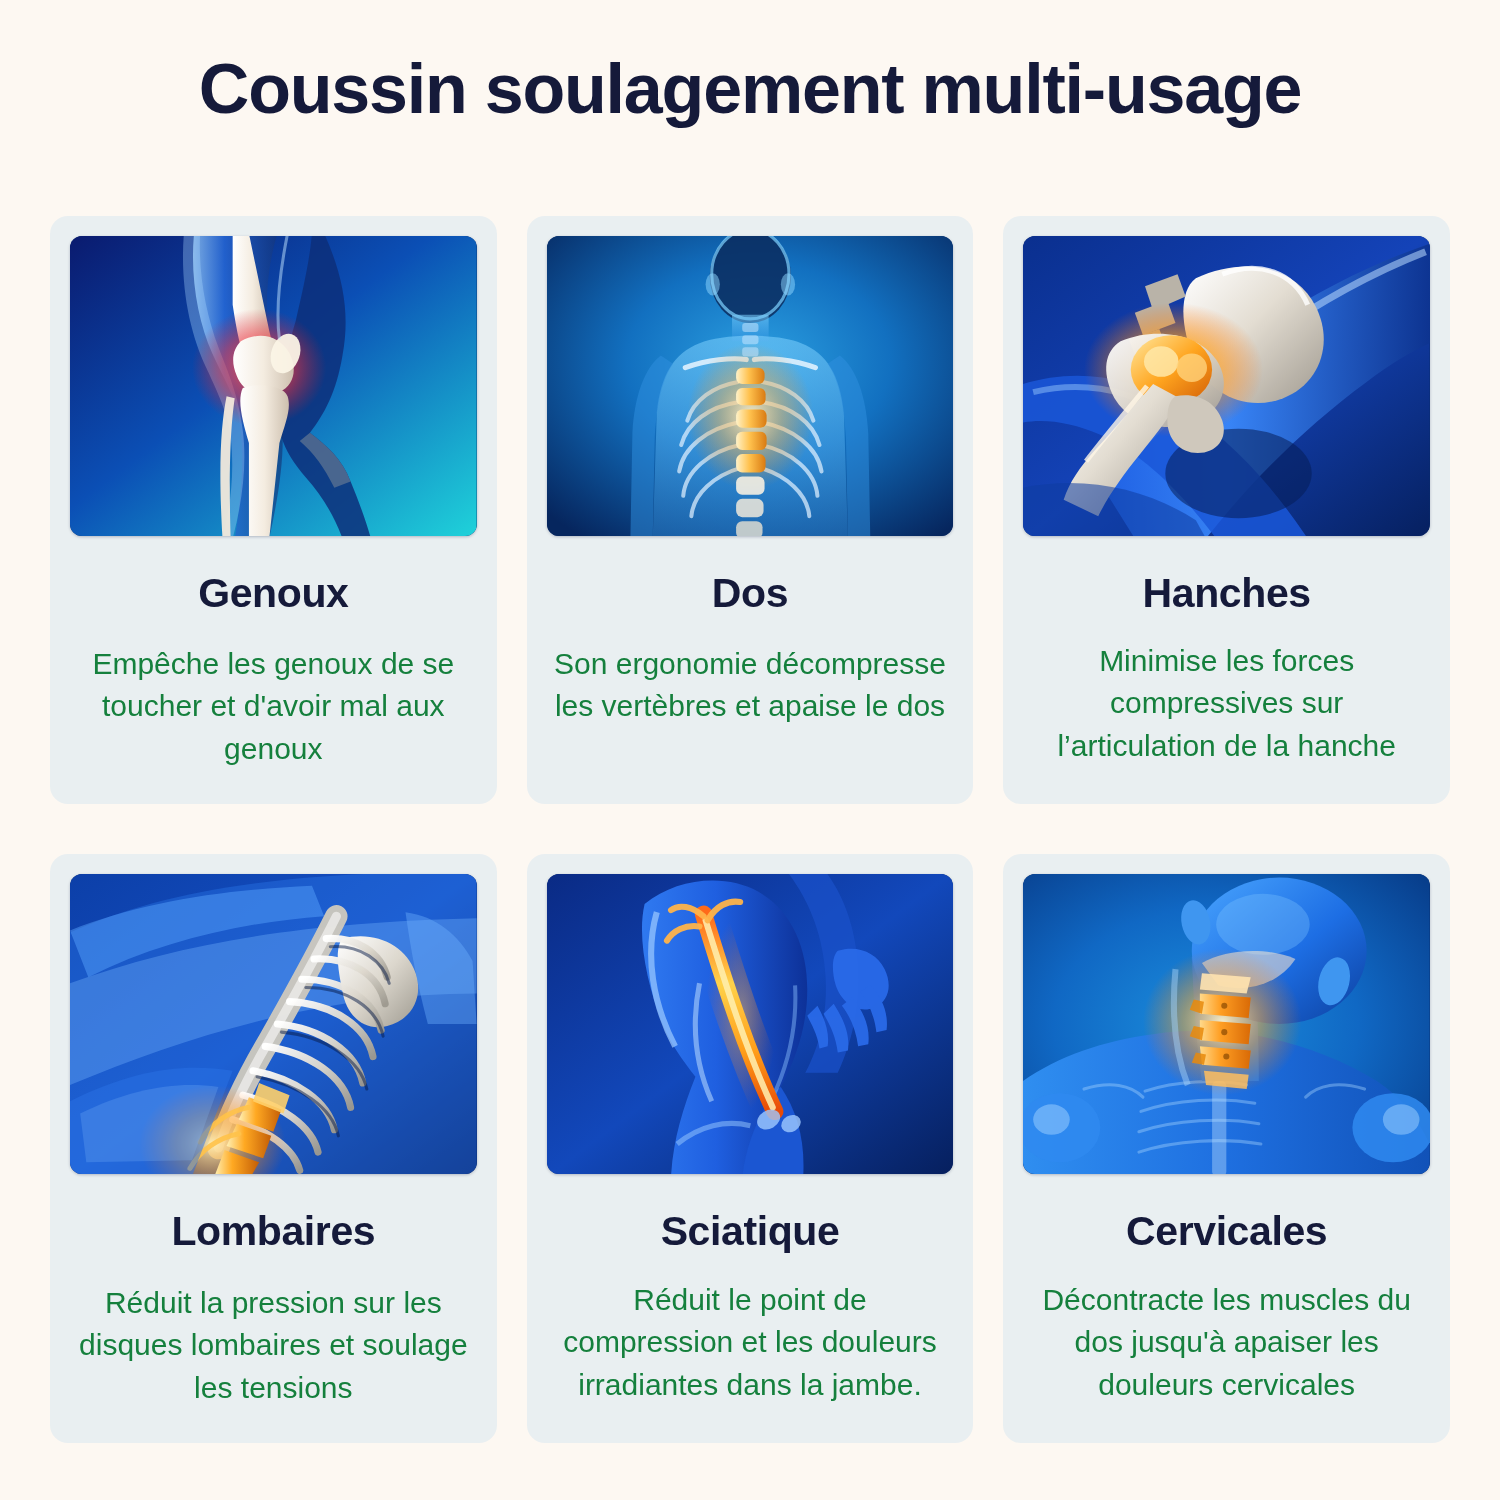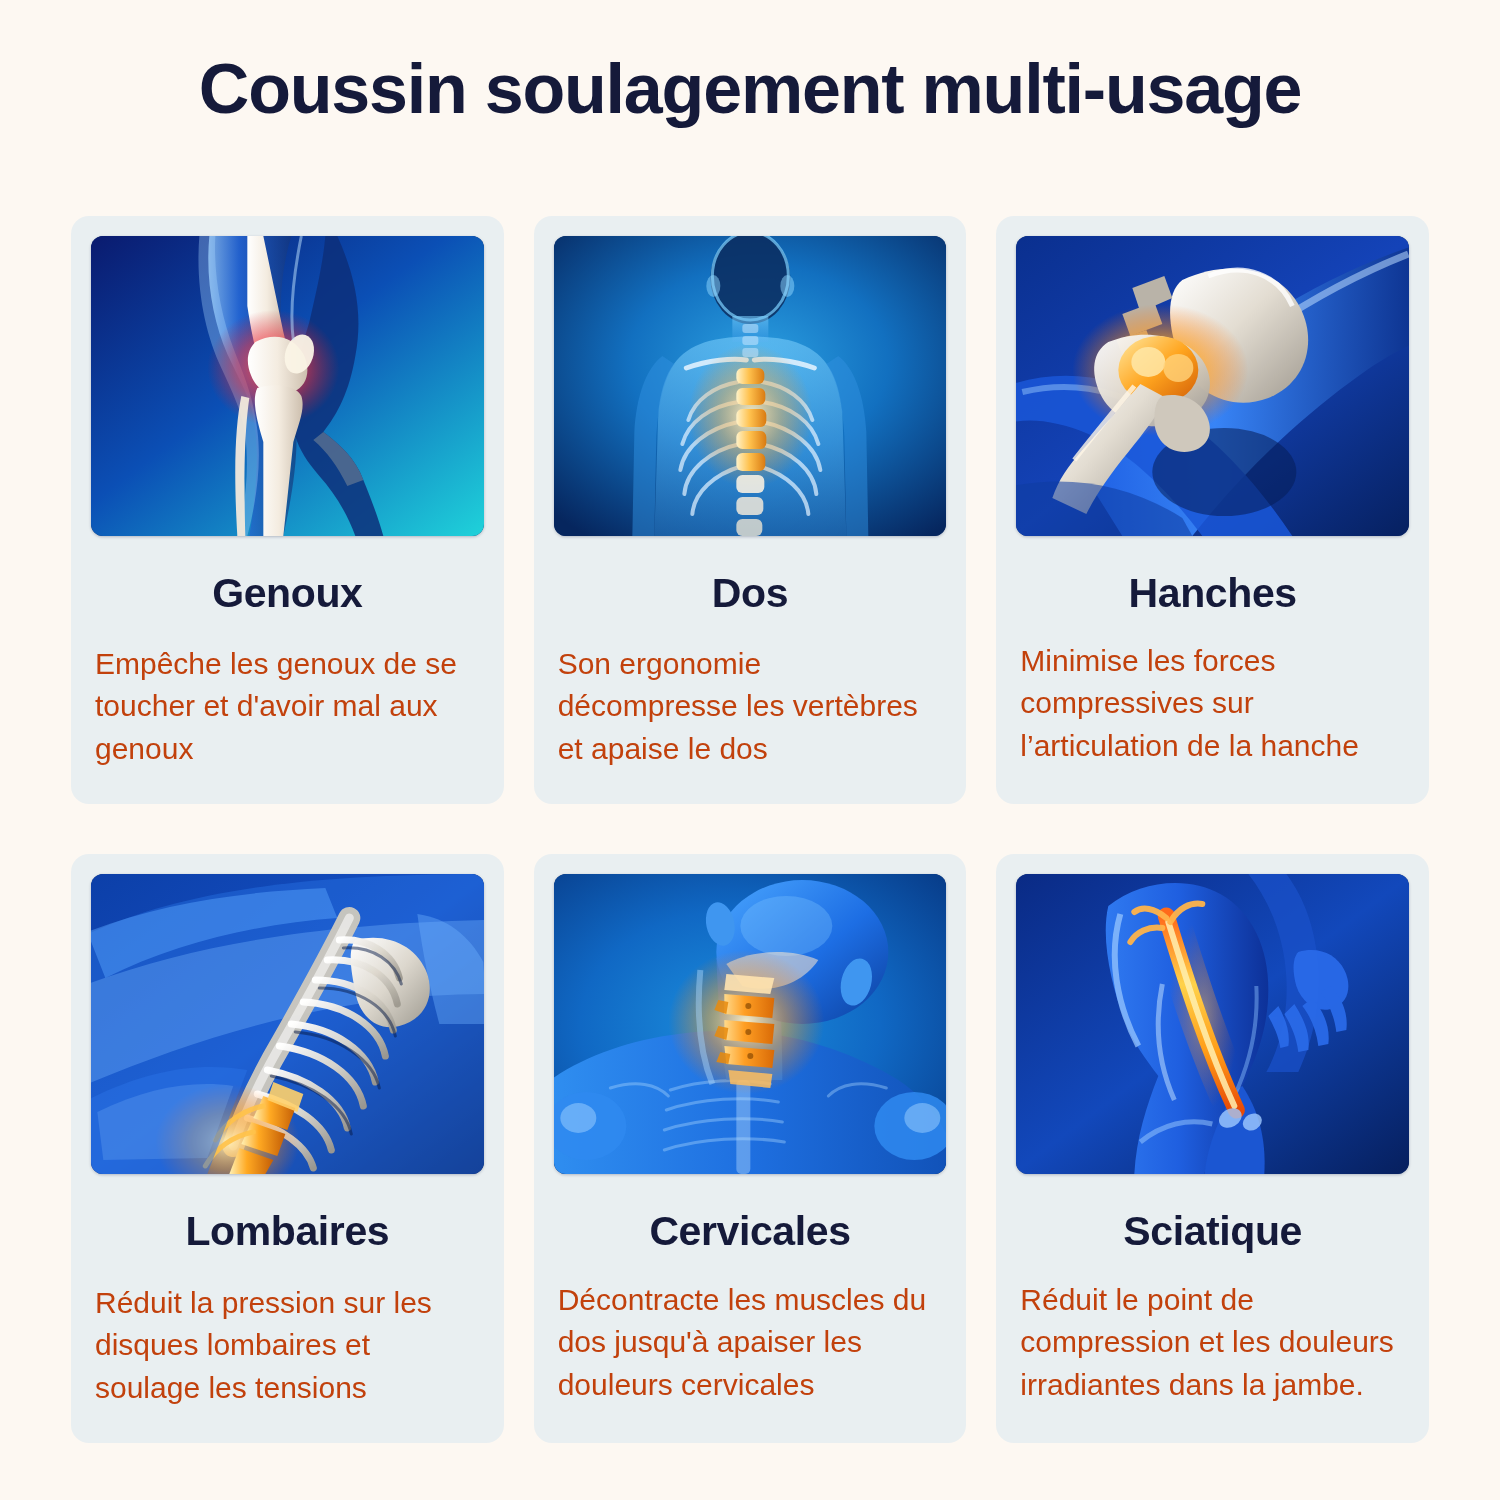--- a/index.html
+++ b/index.html
@@ -22,21 +22,21 @@
     color:#151a3a;
     font-size:70px;
     font-weight:bold;
     letter-spacing:-1.2px;
     margin:52px 0 0 0;
     line-height:1.08;
     font-family:"Liberation Sans","DejaVu Sans",sans-serif;
   }
   .grid{
     margin-top:44px;
-    padding:0 71px;
+    padding:0 50px;
     display:grid;
     grid-template-columns:repeat(3,1fr);
     grid-template-rows:auto auto;
     column-gap:30px;
     row-gap:50px;
     box-sizing:border-box;
   }
   .card{
     background:#e9eff1;
     border-radius:18px;
@@ -59,23 +59,24 @@
   .card-title{
     color:#151a3a;
     font-size:41px;
     font-weight:bold;
     letter-spacing:-0.4px;
     margin:35px 0 0 0;
     text-align:center;
     line-height:1.1;
   }
   .card-desc{
-    color:#c2410c;
+    color:#15803d;
     font-size:30px;
     line-height:1.42;
+    text-align:center;
     margin:27px 4px 0 4px;
     max-width:400px;
   }
   .row2 .card-desc{margin-top:24px;}
 </style>
 </head>
 <body>
 
 <div class="page">
 
@@ -364,20 +365,87 @@
         </svg>
       </div>
       <div class="card-title">Lombaires</div>
       <div class="card-desc">Réduit la pression sur les disques lombaires et soulage les tensions</div>
     </div>
 
     <div class="card row2">
       <div class="card-media">
         <svg viewBox="0 0 400 300" preserveAspectRatio="xMidYMid slice" aria-hidden="true">
           <defs>
+            <linearGradient id="sbg" x1="0" y1="0" x2="1" y2="1">
+              <stop offset="0" stop-color="#0a2a84"></stop>
+              <stop offset="0.5" stop-color="#1248bb"></stop>
+              <stop offset="1" stop-color="#061f5d"></stop>
+            </linearGradient>
+            <linearGradient id="sbody" x1="0" y1="0" x2="1" y2="0">
+              <stop offset="0" stop-color="#2f79f0"></stop>
+              <stop offset="0.45" stop-color="#1f5fe0"></stop>
+              <stop offset="1" stop-color="#0d3198"></stop>
+            </linearGradient>
+            <linearGradient id="snerve" x1="0" y1="0" x2="0" y2="1">
+              <stop offset="0" stop-color="#ff6a1a"></stop>
+              <stop offset="0.35" stop-color="#ffd24a"></stop>
+              <stop offset="0.7" stop-color="#ff9d18"></stop>
+              <stop offset="1" stop-color="#e84a06"></stop>
+            </linearGradient>
+            <radialGradient id="snglow" cx="0.5" cy="0.5" r="0.5">
+              <stop offset="0" stop-color="#ffb347" stop-opacity="0.7"></stop>
+              <stop offset="1" stop-color="#ff6a00" stop-opacity="0"></stop>
+            </radialGradient>
+          </defs>
+          <rect width="400" height="300" fill="url(#sbg)"></rect>
+
+          <path d="M236 0 C258 28 272 64 274 104 C276 140 268 172 254 198 L286 198 C300 168 308 132 306 96 C304 56 292 24 274 0 Z" fill="#1a50c8" opacity="0.75"></path>
+
+          <g fill="#2a6ae8" opacity="0.95">
+            <path d="M286 78 C306 72 324 80 332 96 C340 112 336 128 322 134 C306 140 290 130 284 112 C280 98 280 84 286 78 Z"></path>
+            <path d="M318 112 C330 124 336 140 334 156 L324 158 C322 142 316 128 308 118 Z"></path>
+            <path d="M300 124 C312 138 318 154 316 170 L306 172 C304 156 298 142 290 132 Z"></path>
+            <path d="M282 130 C292 146 298 160 296 176 L286 178 C284 162 278 150 272 140 Z"></path>
+            <path d="M266 132 C274 146 278 160 276 172 L268 174 C266 160 260 150 256 142 Z"></path>
+          </g>
+
+          <path d="M96 32 C128 6 176 2 208 20 C240 38 256 74 256 116 C256 150 246 182 230 212 C214 240 200 266 192 300 L122 300 C124 264 134 232 146 202 C134 186 120 168 112 146 C100 114 88 66 96 32 Z" fill="url(#sbody)"></path>
+
+          <path d="M230 212 C246 236 254 264 252 300 L192 300 C196 268 208 240 224 216 Z" fill="#1b56d2"></path>
+
+          <path d="M108 40 C96 82 104 130 126 172" stroke="#9ccbff" stroke-width="6" fill="none" opacity="0.7"></path>
+          <path d="M150 110 C142 150 146 190 162 226" stroke="#bcdcff" stroke-width="5" fill="none" opacity="0.55"></path>
+          <path d="M244 112 C246 150 238 188 222 222" stroke="#8cc0ff" stroke-width="4" fill="none" opacity="0.45"></path>
+          <path d="M128 268 C150 250 176 244 200 250" stroke="#9ccbff" stroke-width="5" fill="none" opacity="0.5"></path>
+
+          <path d="M156 44 C176 110 198 178 226 238" stroke="url(#snglow)" stroke-width="42" fill="none" stroke-linecap="round" opacity="0.7"></path>
+
+          <path d="M154 42 C174 108 196 176 224 236" stroke="url(#snerve)" stroke-width="17" fill="none" stroke-linecap="round"></path>
+          <path d="M156 48 C176 112 196 176 222 232" stroke="#fff0b0" stroke-width="6" fill="none" stroke-linecap="round" opacity="0.85"></path>
+
+          <g stroke="#ffb44a" stroke-width="6" fill="none" stroke-linecap="round" opacity="0.95">
+            <path d="M154 44 C142 34 130 32 122 38"></path>
+            <path d="M158 48 C166 34 178 28 190 30"></path>
+            <path d="M150 54 C136 52 124 58 118 68"></path>
+          </g>
+
+          <g fill="#9fc9ff" opacity="0.8">
+            <ellipse cx="218" cy="244" rx="12" ry="9" transform="rotate(-30 218 244)"></ellipse>
+            <ellipse cx="240" cy="248" rx="10" ry="8" transform="rotate(-30 240 248)"></ellipse>
+          </g>
+        </svg>
+      </div>
+      <div class="card-title">Sciatique</div>
+      <div class="card-desc">Réduit le point de compression et les douleurs irradiantes dans la jambe.</div>
+    </div>
+
+    <div class="card row2">
+      <div class="card-media">
+        <svg viewBox="0 0 400 300" preserveAspectRatio="xMidYMid slice" aria-hidden="true">
+          <defs>
             <radialGradient id="cbg" cx="0.45" cy="0.5" r="0.75">
               <stop offset="0" stop-color="#1b8ddc"></stop>
               <stop offset="0.5" stop-color="#1068c4"></stop>
               <stop offset="1" stop-color="#073a86"></stop>
             </radialGradient>
             <linearGradient id="cbody" x1="0" y1="0" x2="1" y2="0">
               <stop offset="0" stop-color="#2f8ef0"></stop>
               <stop offset="0.5" stop-color="#1e6fe0"></stop>
               <stop offset="1" stop-color="#1152b8"></stop>
             </linearGradient>
@@ -448,81 +516,14 @@
             <circle cx="200" cy="182" r="3"></circle>
           </g>
 
           <path d="M150 96 C146 140 150 180 162 210" stroke="#a9d8ff" stroke-width="6" fill="none" opacity="0.45"></path>
         </svg>
       </div>
       <div class="card-title">Cervicales</div>
       <div class="card-desc">Décontracte les muscles du dos jusqu'à apaiser les douleurs cervicales</div>
     </div>
 
-    <div class="card row2">
-      <div class="card-media">
-        <svg viewBox="0 0 400 300" preserveAspectRatio="xMidYMid slice" aria-hidden="true">
-          <defs>
-            <linearGradient id="sbg" x1="0" y1="0" x2="1" y2="1">
-              <stop offset="0" stop-color="#0a2a84"></stop>
-              <stop offset="0.5" stop-color="#1248bb"></stop>
-              <stop offset="1" stop-color="#061f5d"></stop>
-            </linearGradient>
-            <linearGradient id="sbody" x1="0" y1="0" x2="1" y2="0">
-              <stop offset="0" stop-color="#2f79f0"></stop>
-              <stop offset="0.45" stop-color="#1f5fe0"></stop>
-              <stop offset="1" stop-color="#0d3198"></stop>
-            </linearGradient>
-            <linearGradient id="snerve" x1="0" y1="0" x2="0" y2="1">
-              <stop offset="0" stop-color="#ff6a1a"></stop>
-              <stop offset="0.35" stop-color="#ffd24a"></stop>
-              <stop offset="0.7" stop-color="#ff9d18"></stop>
-              <stop offset="1" stop-color="#e84a06"></stop>
-            </linearGradient>
-            <radialGradient id="snglow" cx="0.5" cy="0.5" r="0.5">
-              <stop offset="0" stop-color="#ffb347" stop-opacity="0.7"></stop>
-              <stop offset="1" stop-color="#ff6a00" stop-opacity="0"></stop>
-            </radialGradient>
-          </defs>
-          <rect width="400" height="300" fill="url(#sbg)"></rect>
-
-          <path d="M236 0 C258 28 272 64 274 104 C276 140 268 172 254 198 L286 198 C300 168 308 132 306 96 C304 56 292 24 274 0 Z" fill="#1a50c8" opacity="0.75"></path>
-
-          <g fill="#2a6ae8" opacity="0.95">
-            <path d="M286 78 C306 72 324 80 332 96 C340 112 336 128 322 134 C306 140 290 130 284 112 C280 98 280 84 286 78 Z"></path>
-            <path d="M318 112 C330 124 336 140 334 156 L324 158 C322 142 316 128 308 118 Z"></path>
-            <path d="M300 124 C312 138 318 154 316 170 L306 172 C304 156 298 142 290 132 Z"></path>
-            <path d="M282 130 C292 146 298 160 296 176 L286 178 C284 162 278 150 272 140 Z"></path>
-            <path d="M266 132 C274 146 278 160 276 172 L268 174 C266 160 260 150 256 142 Z"></path>
-          </g>
-
-          <path d="M96 32 C128 6 176 2 208 20 C240 38 256 74 256 116 C256 150 246 182 230 212 C214 240 200 266 192 300 L122 300 C124 264 134 232 146 202 C134 186 120 168 112 146 C100 114 88 66 96 32 Z" fill="url(#sbody)"></path>
-
-          <path d="M230 212 C246 236 254 264 252 300 L192 300 C196 268 208 240 224 216 Z" fill="#1b56d2"></path>
-
-          <path d="M108 40 C96 82 104 130 126 172" stroke="#9ccbff" stroke-width="6" fill="none" opacity="0.7"></path>
-          <path d="M150 110 C142 150 146 190 162 226" stroke="#bcdcff" stroke-width="5" fill="none" opacity="0.55"></path>
-          <path d="M244 112 C246 150 238 188 222 222" stroke="#8cc0ff" stroke-width="4" fill="none" opacity="0.45"></path>
-          <path d="M128 268 C150 250 176 244 200 250" stroke="#9ccbff" stroke-width="5" fill="none" opacity="0.5"></path>
-
-          <path d="M156 44 C176 110 198 178 226 238" stroke="url(#snglow)" stroke-width="42" fill="none" stroke-linecap="round" opacity="0.7"></path>
-
-          <path d="M154 42 C174 108 196 176 224 236" stroke="url(#snerve)" stroke-width="17" fill="none" stroke-linecap="round"></path>
-          <path d="M156 48 C176 112 196 176 222 232" stroke="#fff0b0" stroke-width="6" fill="none" stroke-linecap="round" opacity="0.85"></path>
-
-          <g stroke="#ffb44a" stroke-width="6" fill="none" stroke-linecap="round" opacity="0.95">
-            <path d="M154 44 C142 34 130 32 122 38"></path>
-            <path d="M158 48 C166 34 178 28 190 30"></path>
-            <path d="M150 54 C136 52 124 58 118 68"></path>
-          </g>
-
-          <g fill="#9fc9ff" opacity="0.8">
-            <ellipse cx="218" cy="244" rx="12" ry="9" transform="rotate(-30 218 244)"></ellipse>
-            <ellipse cx="240" cy="248" rx="10" ry="8" transform="rotate(-30 240 248)"></ellipse>
-          </g>
-        </svg>
-      </div>
-      <div class="card-title">Sciatique</div>
-      <div class="card-desc">Réduit le point de compression et les douleurs irradiantes dans la jambe.</div>
-    </div>
-
   </div>
 </div>
 
 </body></html>

